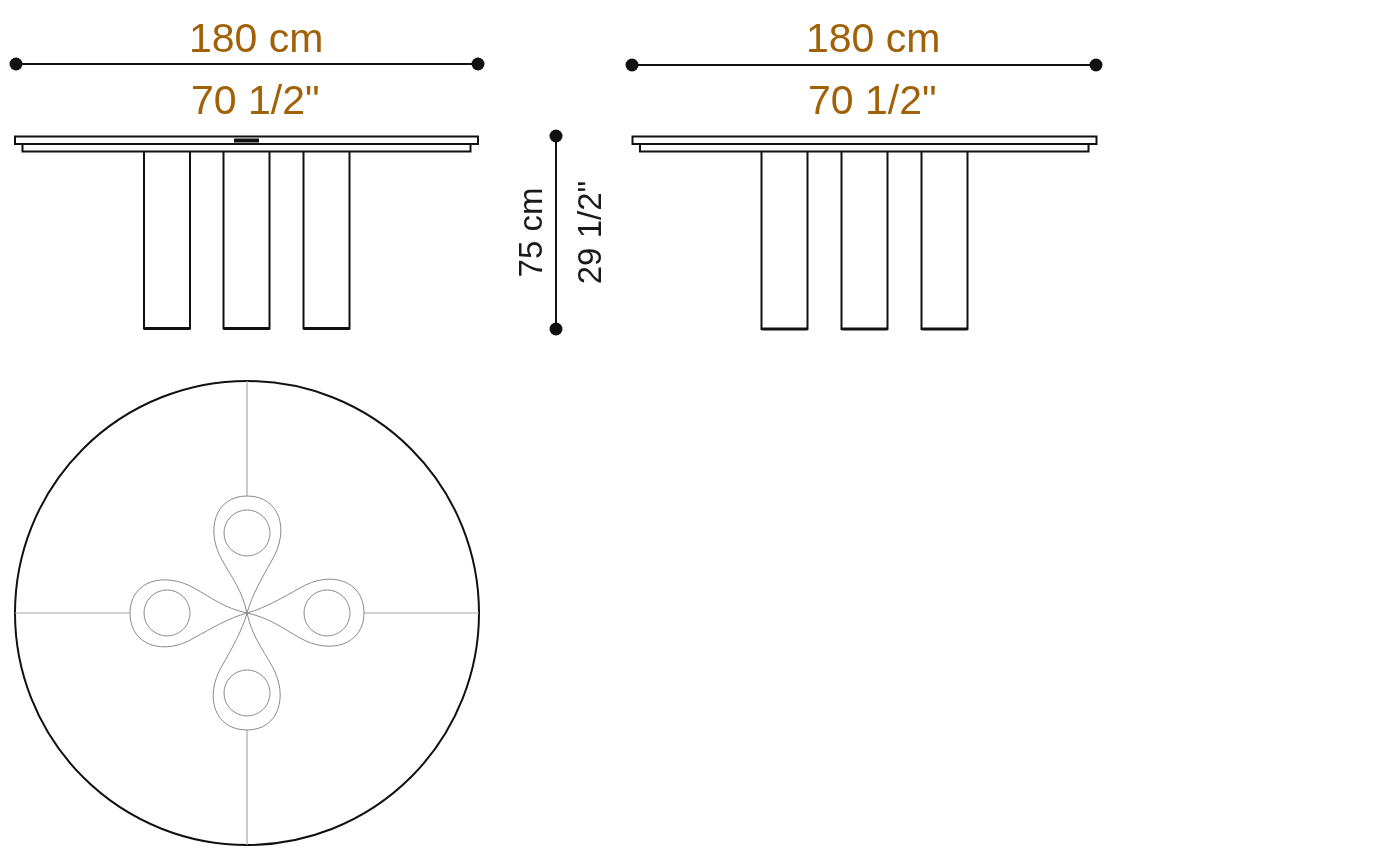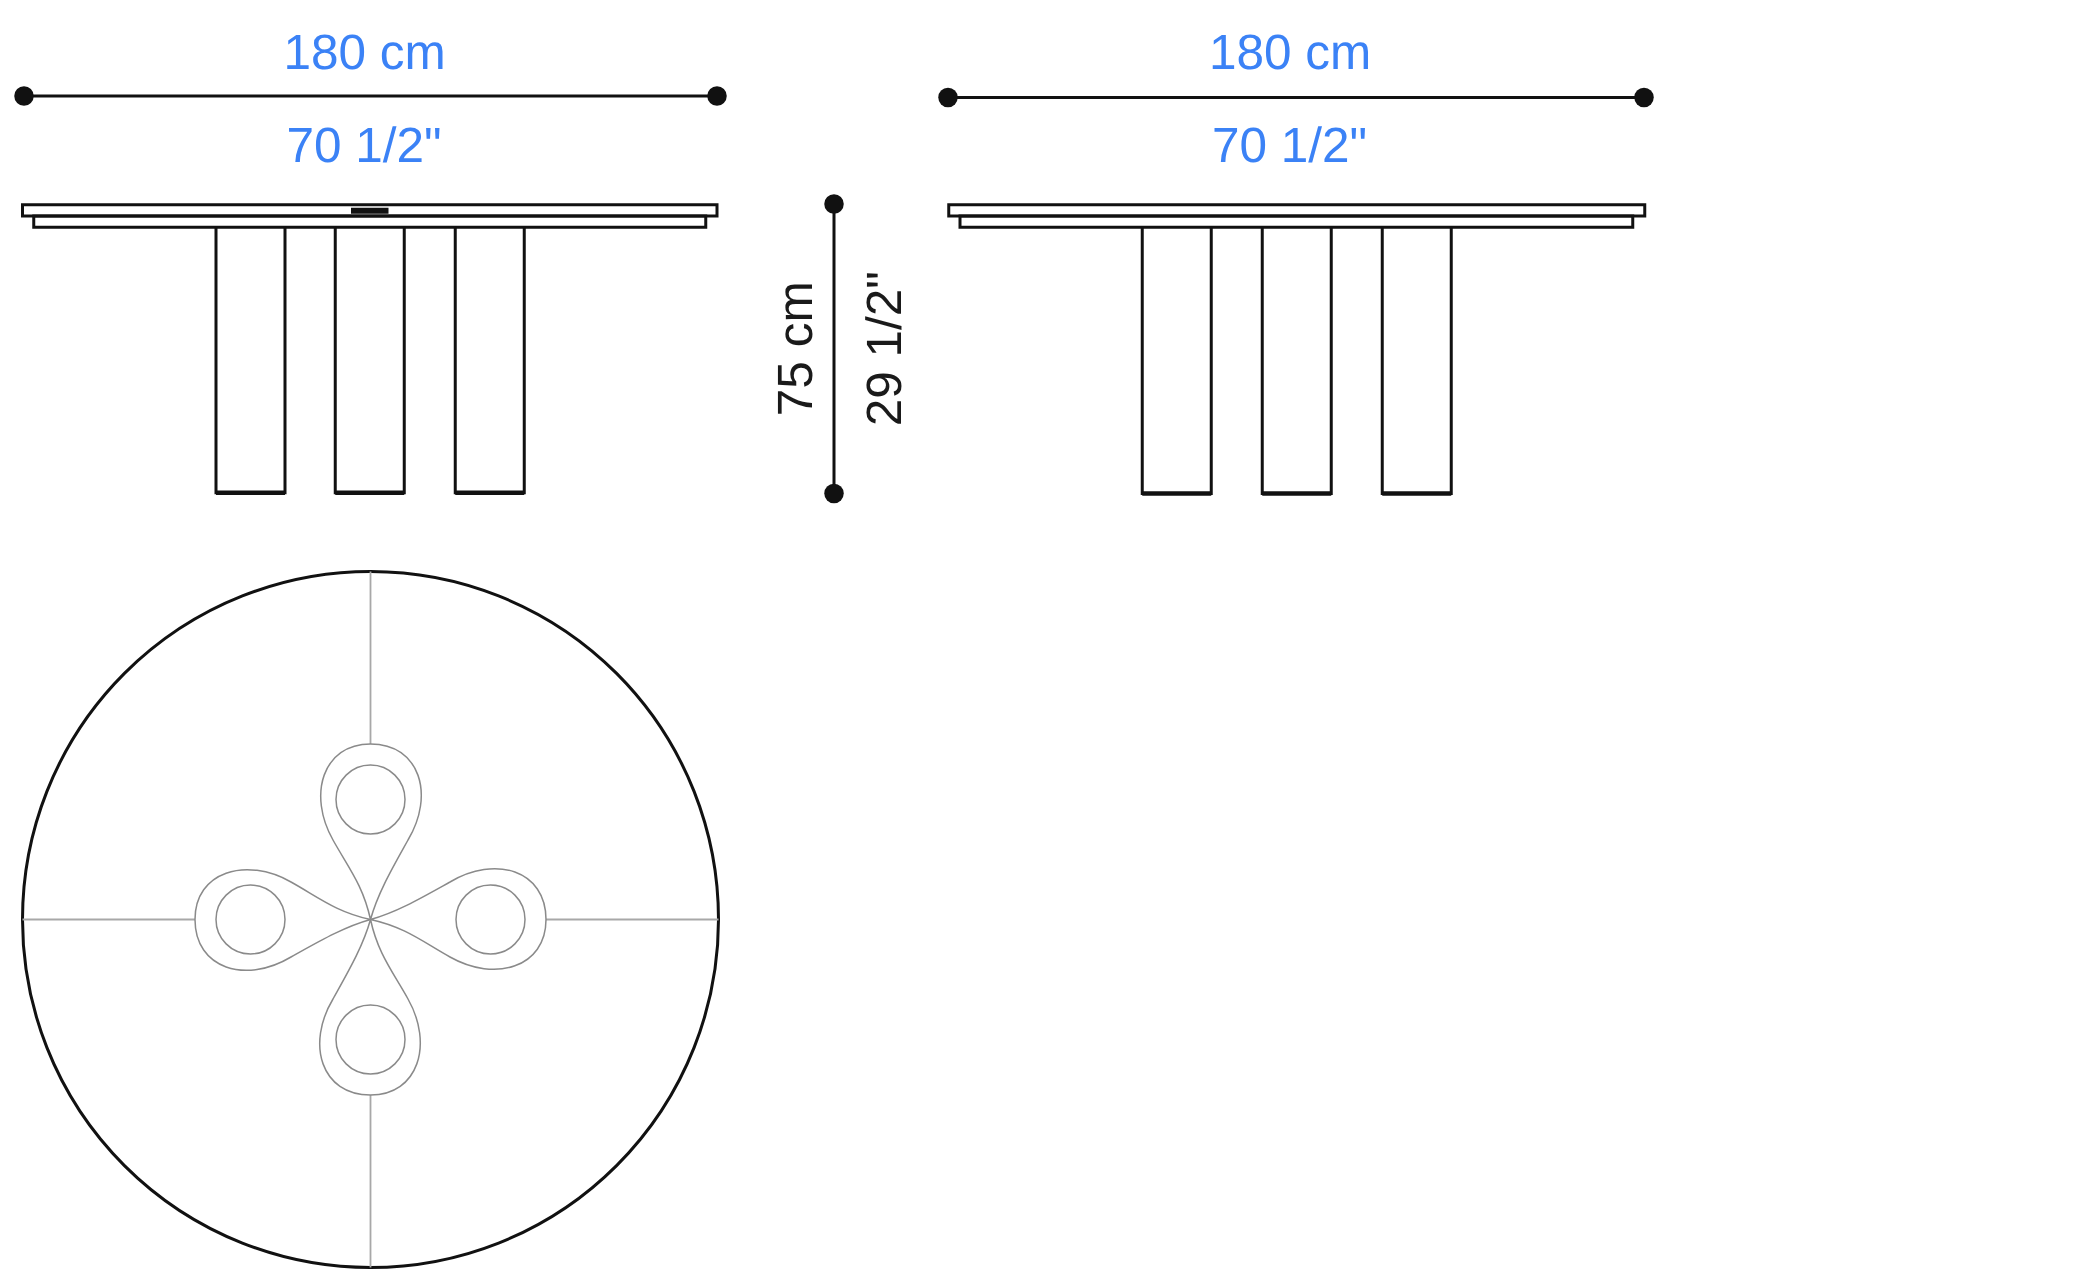--- a/index.html
+++ b/index.html
@@ -1,17 +1,17 @@
 <!DOCTYPE html>
 <html><head>
 <meta charset="utf-8">
 <style>
   html,body{margin:0;padding:0;background:#ffffff;}
   body{width:1400px;height:857px;position:relative;overflow:hidden;font-family:"Liberation Sans",sans-serif;color:#111;}
-  .lbl{position:absolute;font-size:33px;line-height:1;white-space:nowrap;color:#3b82f6;}
+  .lbl{position:absolute;font-size:41px;line-height:1;white-space:nowrap;color:#a16207;}
   svg{position:absolute;left:0;top:0;}
   .vlbl{position:absolute;font-size:33px;line-height:1;white-space:nowrap;transform:rotate(-90deg);transform-origin:center center;color:#1a1a1a;}
 </style>
 </head>
 <body>
 
 <div class="lbl" style="left:189px;top:18px;">180 cm</div>
 <div class="lbl" style="left:191px;top:80px;">70 1/2"</div>
 <div class="lbl" style="left:806px;top:18px;">180 cm</div>
 <div class="lbl" style="left:808px;top:80px;">70 1/2"</div>

